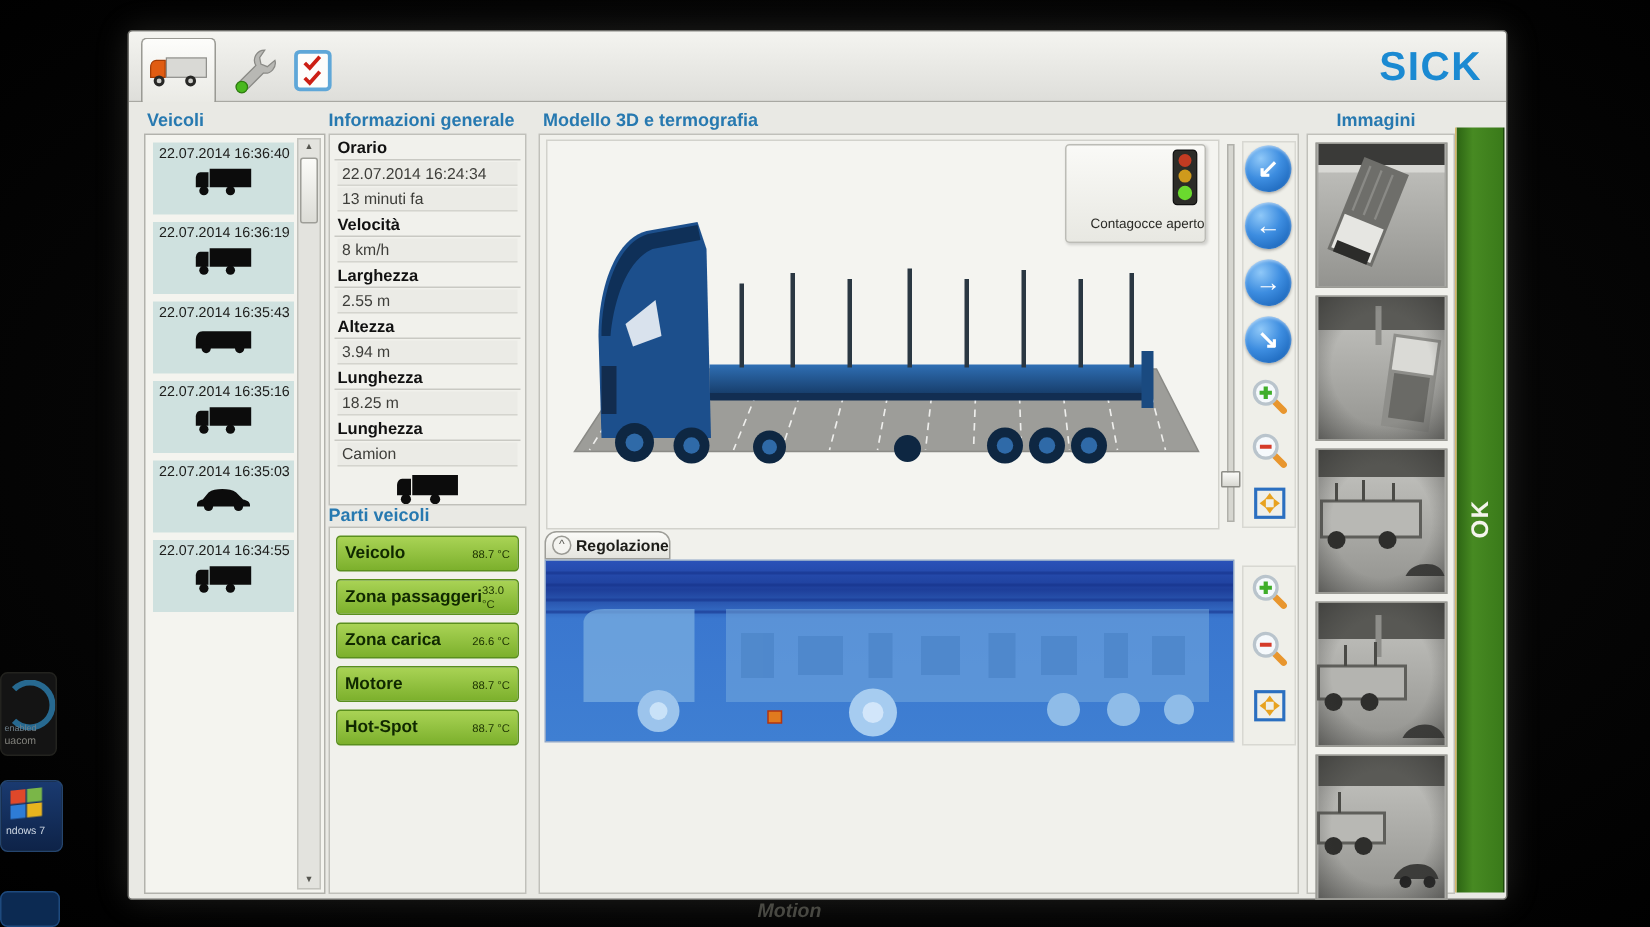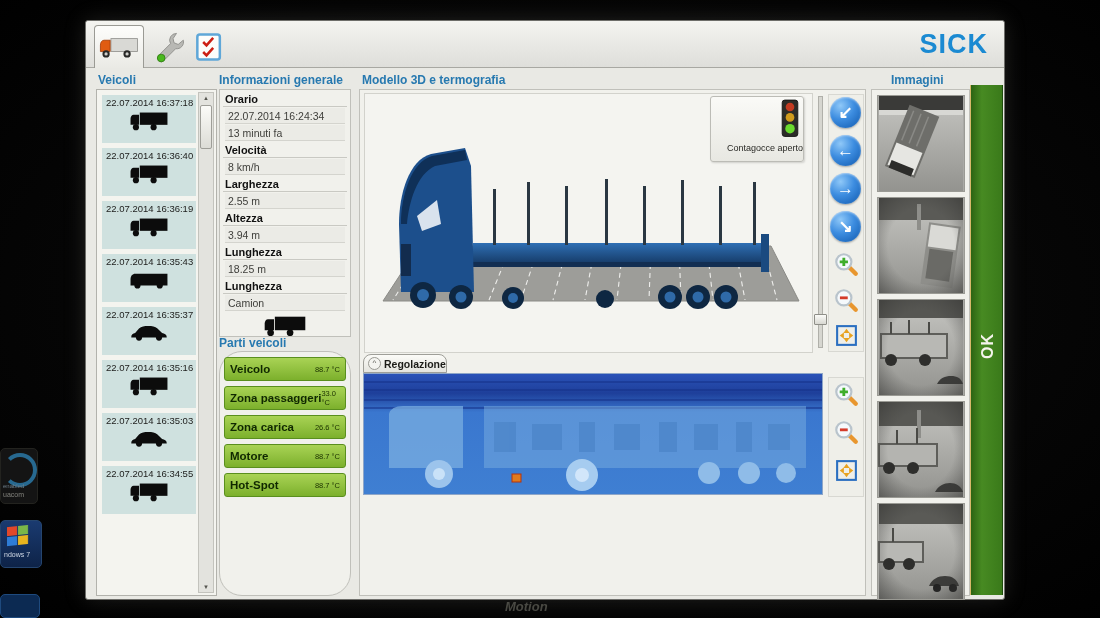--- a/index.html
+++ b/index.html
@@ -38,21 +38,21 @@
        background:linear-gradient(#fbfbf8,#dcdcd6);border:1px solid #9e9e98;border-radius:2px;}
   
   .panel{position:absolute;background:#f1f1ec;border:1px solid #c0c0ba;}
   .info-panel{left:133px;top:68px;width:130px;height:246px;overflow:hidden;}
   .f-label{margin:2px 3px 0;font-size:11px;font-weight:bold;color:#111;
        border-bottom:1px solid #c9c9c3;padding:1px 2px;}
   .f-value{margin:1px 5px 1px;font-size:10.5px;color:#3e3e3a;background:#ebebe6;
        border-bottom:1px solid #d4d4ce;padding:2px 3px 1px;}
   .cat-icon{display:block;margin:4px auto 0;width:44px;height:22px;fill:#0c0c0c;}
   
-  .parti-panel{left:133px;top:330px;width:130px;height:243px;border-radius:23px;}
+  .parti-panel{left:133px;top:330px;width:130px;height:243px;}
   .pbtn{display:flex;justify-content:space-between;align-items:center;
        margin:5px 4px 0;height:22px;padding:0 5px;cursor:pointer;
        background:linear-gradient(#a9d355,#7cb02c);border:1px solid #5a8f1e;border-radius:3px;}
   .pbtn .pl{font-size:11.5px;font-weight:bold;color:#102800;white-space:nowrap;}
   .pbtn .pt{font-size:7.5px;color:#1c3200;}
   
   .mod-panel{left:273px;top:68px;width:505px;height:505px;}
   .viewport{position:absolute;left:4px;top:3px;width:447px;height:258px;
        background:#f4f4f0;border:1px solid #d2d2cc;cursor:grab;}
   .traffic-btn{position:absolute;left:350px;top:6px;width:92px;height:64px;
@@ -203,47 +203,35 @@
     </div>
 
     <div class="hd" style="left:12px;top:52px;">Veicoli</div>
     <div class="hd" style="left:133px;top:52px;">Informazioni generale</div>
     <div class="hd" style="left:276px;top:52px;">Modello 3D e termografia</div>
     <div class="hd" style="left:789px;top:52px;padding-left:16px;">Immagini</div>
     <div class="hd" style="left:133px;top:315px;">Parti veicoli</div>
 
     <div class="vlist">
       <div class="vitem">
-        <div class="ts">22.07.2014 16:37:18</div>
-        <svg class="vicon">
-            <use href="#icon-truck"></use>
-          </svg>
-      </div>
-      <div class="vitem">
         <div class="ts">22.07.2014 16:36:40</div>
         <svg class="vicon">
             <use href="#icon-truck"></use>
           </svg>
       </div>
       <div class="vitem">
         <div class="ts">22.07.2014 16:36:19</div>
         <svg class="vicon">
             <use href="#icon-truck"></use>
           </svg>
       </div>
       <div class="vitem">
         <div class="ts">22.07.2014 16:35:43</div>
         <svg class="vicon">
             <use href="#icon-van"></use>
-          </svg>
-      </div>
-      <div class="vitem">
-        <div class="ts">22.07.2014 16:35:37</div>
-        <svg class="vicon">
-            <use href="#icon-car"></use>
           </svg>
       </div>
       <div class="vitem">
         <div class="ts">22.07.2014 16:35:16</div>
         <svg class="vicon">
             <use href="#icon-truck"></use>
           </svg>
       </div>
       <div class="vitem">
         <div class="ts">22.07.2014 16:35:03</div>

